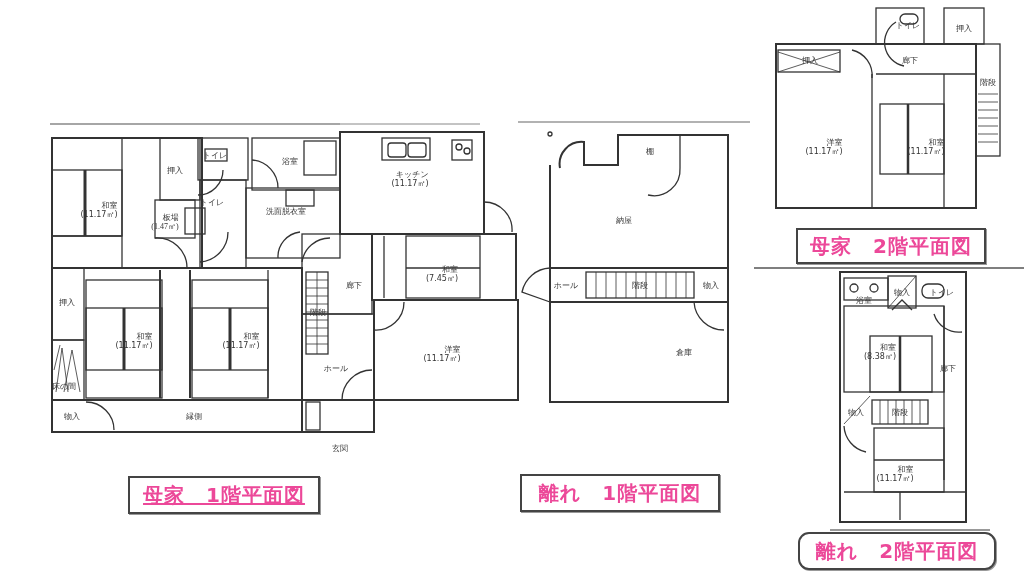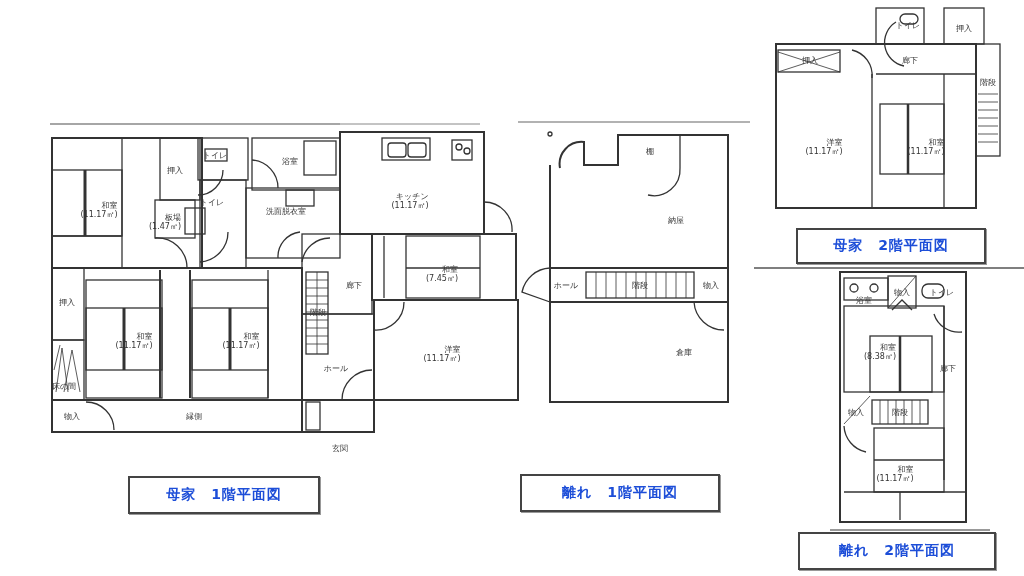--- a/index.html
+++ b/index.html
@@ -1,19 +1,19 @@
 <!DOCTYPE html>
 <html><head>
 <meta charset="utf-8">
 <style>
   html,body{margin:0;padding:0;background:#fff;}
   body{width:1024px;height:576px;position:relative;overflow:hidden;font-family:"DejaVu Sans",sans-serif;color:#222;}
   svg.plan{position:absolute;left:0;top:0;}
   .lbl{position:absolute;font-size:8px;line-height:9px;text-align:right;color:#333;white-space:nowrap;transform:translate(-50%,-50%);}
-  .title{position:absolute;border:2px solid #444;background:#fff;font-weight:bold;font-size:14px;color:#1d4ed8;display:flex;align-items:center;justify-content:center;letter-spacing:1px;box-shadow:1px 1px 0 #999;}
+  .title{position:absolute;border:2px solid #444;background:#fff;font-weight:bold;font-size:20px;color:#ec4899;display:flex;align-items:center;justify-content:center;letter-spacing:1px;box-shadow:1px 1px 0 #999;}
 </style>
 </head>
 <body>
 
 <svg class="plan" width="1024" height="576" viewBox="0 0 1024 576" fill="none" stroke="#333" stroke-width="1.3">
 
   <g>
     <line x1="50" y1="124" x2="340" y2="124" stroke="#888"></line>
     <line x1="340" y1="124" x2="480" y2="124" stroke="#888" stroke-width="1"></line>
 
@@ -189,38 +189,38 @@
     <line x1="844" y1="492" x2="966" y2="492"></line>
     <line x1="900" y1="492" x2="900" y2="520"></line>
     <line x1="830" y1="530" x2="990" y2="530" stroke="#777"></line>
   </g>
 </svg>
 
 <div class="lbl" style="left:99px;top:210px;"><span>和室</span><br><span>(11.17㎡)</span></div>
 <div class="lbl" style="left:175px;top:170px;">押入</div>
 <div class="lbl" style="left:215px;top:155px;">トイレ</div>
 <div class="lbl" style="left:212px;top:202px;">トイレ</div>
-<div class="lbl" style="left:165px;top:222px;"><span>板場</span><br><span>(1.47㎡)</span></div>
+<div class="lbl" style="left:165px;top:222px;font-family:Liberation Serif, serif;"><span>板場</span><br><span>(1.47㎡)</span></div>
 <div class="lbl" style="left:290px;top:161px;">浴室</div>
 <div class="lbl" style="left:286px;top:211px;">洗面脱衣室</div>
-<div class="lbl" style="left:410px;top:201px;"><span>キッチン</span><br><span>(11.17㎡)</span></div>
+<div class="lbl" style="left:410px;top:179px;"><span>キッチン</span><br><span>(11.17㎡)</span></div>
 <div class="lbl" style="left:442px;top:274px;"><span>和室</span><br><span>(7.45㎡)</span></div>
 <div class="lbl" style="left:354px;top:285px;">廊下</div>
 <div class="lbl" style="left:67px;top:302px;">押入</div>
 <div class="lbl" style="left:64px;top:386px;">床の間</div>
 <div class="lbl" style="left:134px;top:341px;"><span>和室</span><br><span>(11.17㎡)</span></div>
 <div class="lbl" style="left:241px;top:341px;"><span>和室</span><br><span>(11.17㎡)</span></div>
 <div class="lbl" style="left:318px;top:312px;">階段</div>
 <div class="lbl" style="left:336px;top:368px;">ホール</div>
 <div class="lbl" style="left:442px;top:354px;"><span>洋室</span><br><span>(11.17㎡)</span></div>
 <div class="lbl" style="left:72px;top:416px;">物入</div>
 <div class="lbl" style="left:194px;top:416px;">縁側</div>
 <div class="lbl" style="left:340px;top:416px;margin-top:32px;">玄関</div>
 
-<div class="lbl" style="left:676px;top:220px;font-family:Liberation Serif, serif;">納屋</div>
+<div class="lbl" style="left:624px;top:220px;font-family:Liberation Serif, serif;">納屋</div>
 <div class="lbl" style="left:650px;top:151px;">棚</div>
 <div class="lbl" style="left:566px;top:285px;">ホール</div>
 <div class="lbl" style="left:640px;top:285px;">階段</div>
 <div class="lbl" style="left:711px;top:285px;">物入</div>
 <div class="lbl" style="left:636px;top:352px;margin-left:48px;">倉庫</div>
 
 <div class="lbl" style="left:908px;top:25px;">トイレ</div>
 <div class="lbl" style="left:964px;top:28px;">押入</div>
 <div class="lbl" style="left:810px;top:60px;">押入</div>
 <div class="lbl" style="left:910px;top:60px;">廊下</div>
@@ -230,16 +230,16 @@
 
 <div class="lbl" style="left:864px;top:300px;">浴室</div>
 <div class="lbl" style="left:902px;top:292px;">物入</div>
 <div class="lbl" style="left:942px;top:292px;">トイレ</div>
 <div class="lbl" style="left:880px;top:352px;"><span>和室</span><br><span>(8.38㎡)</span></div>
 <div class="lbl" style="left:948px;top:368px;">廊下</div>
 <div class="lbl" style="left:856px;top:412px;">物入</div>
 <div class="lbl" style="left:900px;top:412px;">階段</div>
 <div class="lbl" style="left:895px;top:474px;"><span>和室</span><br><span>(11.17㎡)</span></div>
 
-<div class="title" style="left:128px;top:476px;width:188px;height:34px;">母家　1階平面図</div>
+<div class="title" style="left:128px;top:476px;width:188px;height:34px;text-decoration:underline;">母家　1階平面図</div>
 <div class="title" style="left:520px;top:474px;width:196px;height:34px;">離れ　1階平面図</div>
 <div class="title" style="left:796px;top:228px;width:186px;height:32px;">母家　2階平面図</div>
-<div class="title" style="left:798px;top:532px;width:194px;height:34px;">離れ　2階平面図</div>
+<div class="title" style="left:798px;top:532px;width:194px;height:34px;border-radius:11px;">離れ　2階平面図</div>
 
 </body></html>

